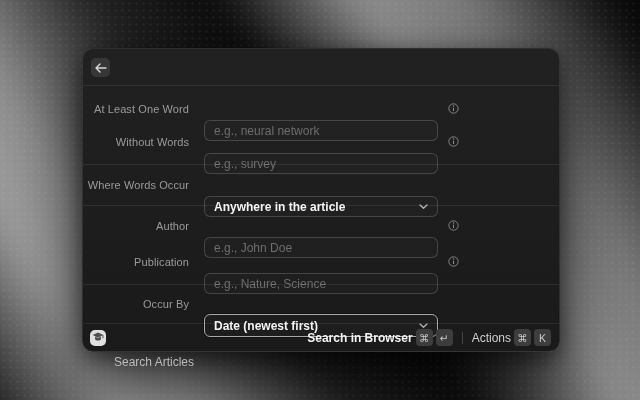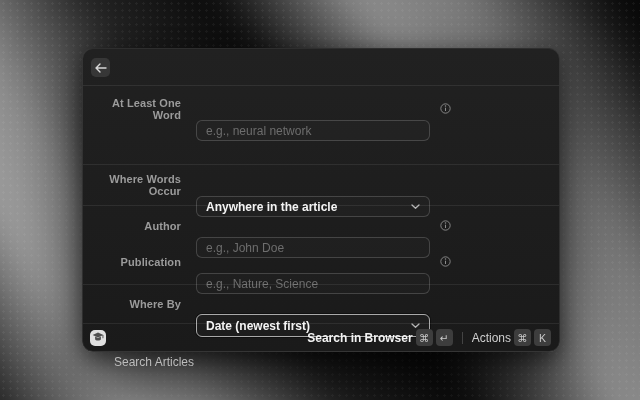--- a/index.html
+++ b/index.html
@@ -49,22 +49,22 @@
     display: flex; align-items: center; justify-content: center;
     cursor: pointer;
   }
 
   
   .row {
     position: absolute; left: 0; right: 0; height: 21px;
     display: flex; align-items: center;
   }
   .flabel {
-    width: 98px; text-align: right;
-    font-size: 11px; font-weight: 700; color: #9b9b9b;
+    width: 106px; text-align: right;
+    font-size: 11px; font-weight: 400; color: #9b9b9b;
     letter-spacing: 0.1px; flex: none;
   }
   .control { margin-left: 15px; width: 234px; flex: none; margin-top: 44px; }
   .tinput {
     width: 234px; height: 21px;
     background: rgba(255,255,255,0.015);
     border: 1px solid rgba(255,255,255,0.17);
     border-radius: 6px;
     padding: 0 9px;
     font-family: "Liberation Sans", "DejaVu Sans", sans-serif;
@@ -141,20 +141,31 @@
     <span class="control"><input class="tinput" placeholder="e.g., neural network" style=""></span>
     <span class="info-wrap">
       <svg width="11" height="11" viewBox="0 0 12 12">
           <circle cx="6" cy="6" r="5.1" stroke="#8d8d8d" stroke-width="1" fill="none"></circle>
           <line x1="6" y1="5.1" x2="6" y2="8.7" stroke="#8d8d8d" stroke-width="1.1"></line>
           <circle cx="6" cy="3.3" r="0.8" fill="#8d8d8d"></circle>
         </svg>
     </span>
   </div>
 
+  <div class="row" style="top:82px">
+    <span class="flabel">Without Words</span>
+    <span class="control"><input class="tinput" placeholder="e.g., survey" style=""></span>
+    <span class="info-wrap">
+      <svg width="11" height="11" viewBox="0 0 12 12">
+          <circle cx="6" cy="6" r="5.1" stroke="#8d8d8d" stroke-width="1" fill="none"></circle>
+          <line x1="6" y1="5.1" x2="6" y2="8.7" stroke="#8d8d8d" stroke-width="1.1"></line>
+          <circle cx="6" cy="3.3" r="0.8" fill="#8d8d8d"></circle>
+        </svg>
+    </span>
+  </div>
 
   <div class="divider" style="top:115px"></div>
 
   <div class="row" style="top:125px">
     <span class="flabel">Where Words Occur</span>
     <span class="control">
       <span class="select">
         <span class="val">Anywhere in the article</span>
         <span style="display:flex">
           <svg width="9" height="6" viewBox="0 0 9 6">
@@ -187,21 +198,21 @@
           <circle cx="6" cy="6" r="5.1" stroke="#8d8d8d" stroke-width="1" fill="none"></circle>
           <line x1="6" y1="5.1" x2="6" y2="8.7" stroke="#8d8d8d" stroke-width="1.1"></line>
           <circle cx="6" cy="3.3" r="0.8" fill="#8d8d8d"></circle>
         </svg>
     </span>
   </div>
 
   <div class="divider" style="top:235px"></div>
 
   <div class="row" style="top:243px;height:23px">
-    <span class="flabel">Where By</span>
+    <span class="flabel">Occur By</span>
     <span class="control">
       <span class="select focused" style="height:23px">
         <span class="val">Date (newest first)</span>
         <span style="display:flex">
           <svg width="9" height="6" viewBox="0 0 9 6">
               <path d="M1 1 L4.5 4.3 L8 1" stroke="#b3b3b3" stroke-width="1.3" fill="none" stroke-linecap="round" stroke-linejoin="round"></path>
             </svg>
         </span>
       </span>
     </span>

